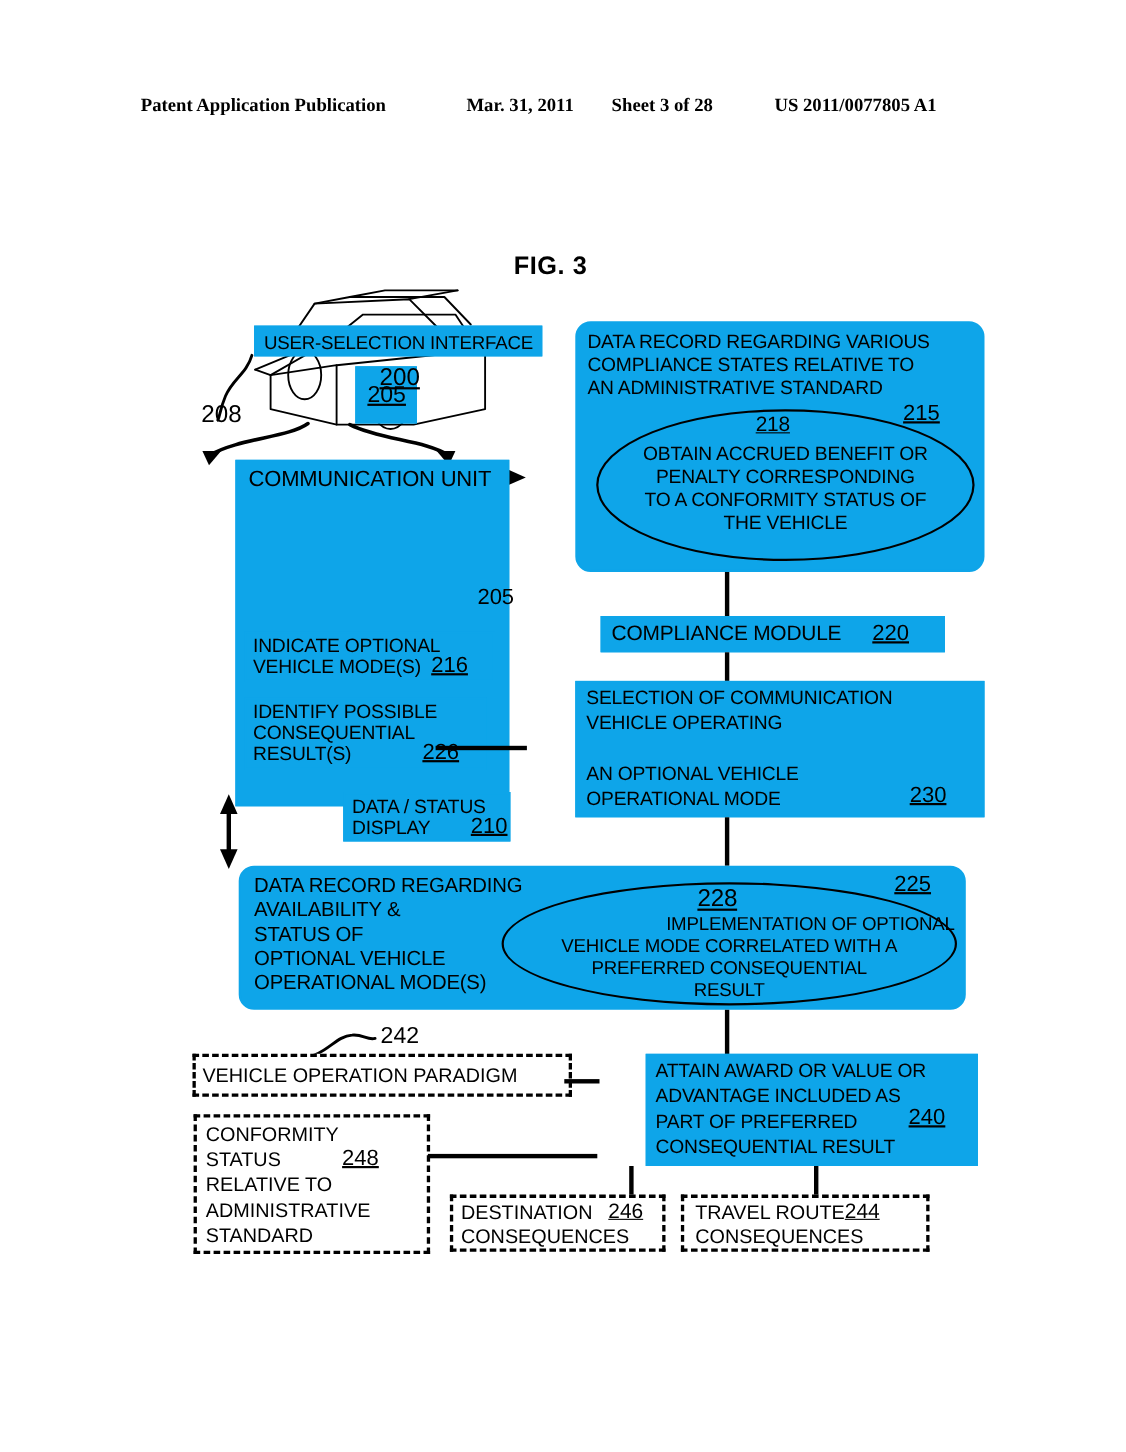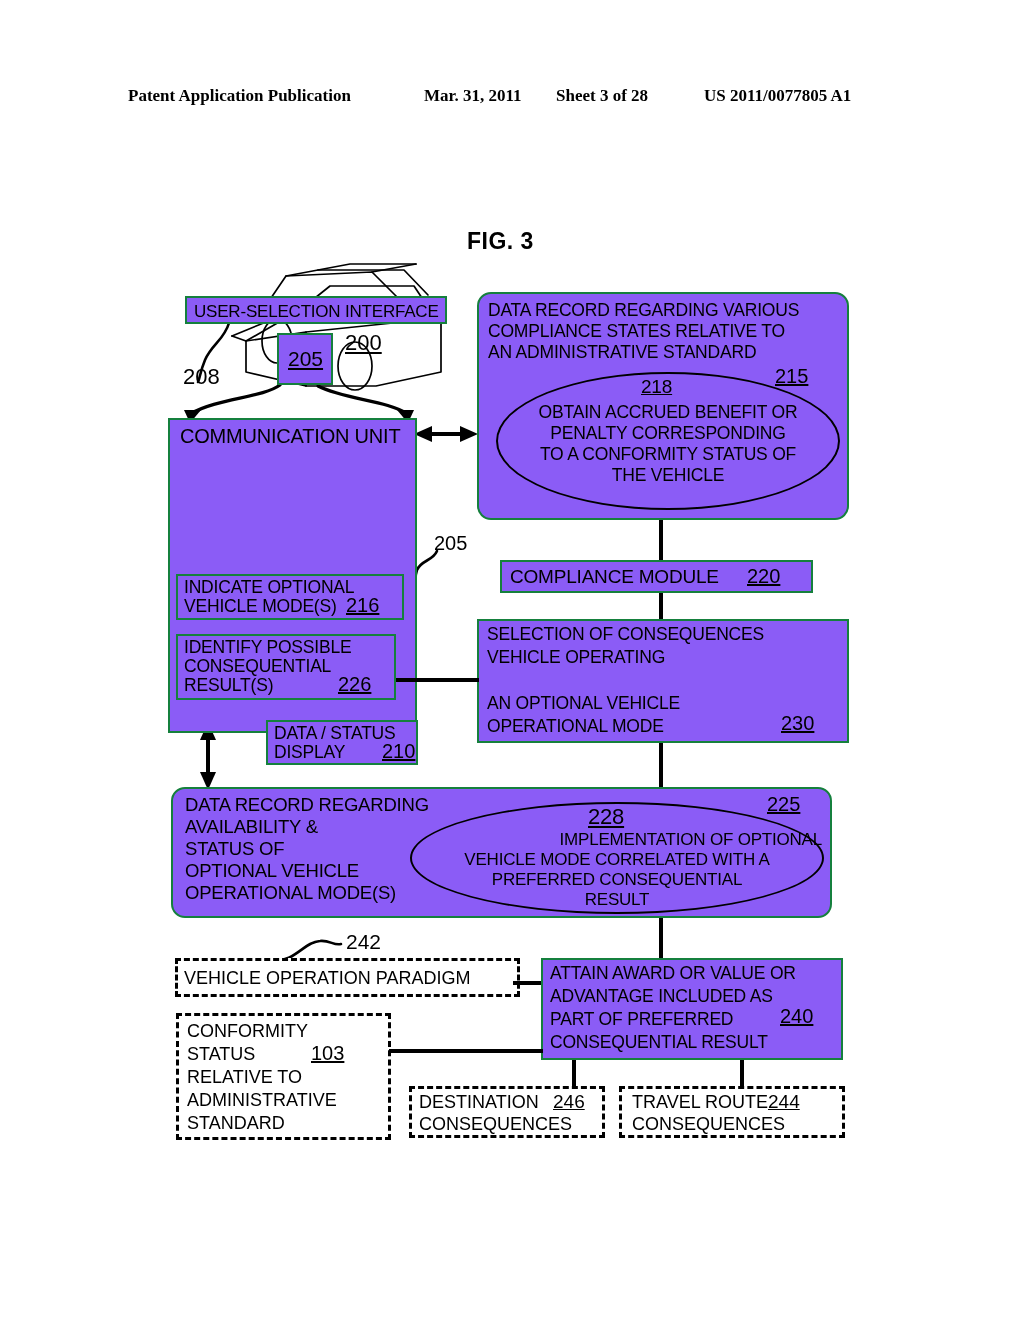--- a/index.html
+++ b/index.html
@@ -42,25 +42,26 @@
     font-family: "Liberation Sans", sans-serif;
     font-weight: bold;
     font-size: 23px;
     letter-spacing: 0.5px;
   }
 
   
   .box {
     position: absolute;
     box-sizing: border-box;
-    border: 2px solid #15803d;
-    background: #8b5cf6;
+    border: 2px solid #0ea5e9;
+    background: #0ea5e9;
     font-size: 17.5px;
     line-height: 21px;
     letter-spacing: -0.2px;
+    margin-left: 46px;
   }
   .box.round { border-radius: 14px; }
   .box .txt { position: absolute; }
   .ref {
     position: absolute;
     text-decoration: underline;
     font-size: 18px;
     letter-spacing: 0px;
   }
   .plainref {
@@ -222,21 +223,21 @@
   <div class="ln vln" style="left:659px; top:520px; height:42px;"></div>
 
   <div class="box" style="left:500px; top:560px; width:313px; height:33px;">
     <span class="txt" style="left:8px; top:4px; font-size:19px;">COMPLIANCE MODULE</span>
     <span class="ref" style="left:245px; top:4px; font-size:20px;">220</span>
   </div>
 
   <div class="ln vln" style="left:659px; top:593px; height:26px;"></div>
 
   <div class="box" style="left:477px; top:619px; width:372px; height:124px;">
-    <span class="txt" style="left:8px; top:3px;">SELECTION OF CONSEQUENCES</span>
+    <span class="txt" style="left:8px; top:3px;">SELECTION OF COMMUNICATION</span>
     <span class="txt" style="left:8px; top:26px;">VEHICLE OPERATING</span>
     <span class="txt" style="left:8px; top:72px;">AN OPTIONAL VEHICLE</span>
     <span class="txt" style="left:8px; top:95px;">OPERATIONAL MODE</span>
     <span class="ref" style="left:302px; top:92px; font-size:20px;">230</span>
   </div>
 
   <div class="ln hln" style="left:396px; top:678px; width:83px;"></div>
 
   <div class="ln vln" style="left:659px; top:743px; height:44px;"></div>
 
@@ -274,21 +275,21 @@
     <span class="txt" style="left:7px; top:72px;">CONSEQUENTIAL RESULT</span>
     <span class="ref" style="left:237px; top:46px; font-size:20px;">240</span>
   </div>
 
   <div class="dbox" style="left:176px; top:1013px; width:215px; height:127px;">
     <span style="position:absolute; left:8px; top:4px; font-size:18px;">CONFORMITY</span>
     <span style="position:absolute; left:8px; top:27px; font-size:18px;">STATUS</span>
     <span style="position:absolute; left:8px; top:50px; font-size:18px;">RELATIVE TO</span>
     <span style="position:absolute; left:8px; top:73px; font-size:18px;">ADMINISTRATIVE</span>
     <span style="position:absolute; left:8px; top:96px; font-size:18px;">STANDARD</span>
-    <span style="position:absolute; left:132px; top:26px; font-size:20px; text-decoration:underline;">103</span>
+    <span style="position:absolute; left:132px; top:26px; font-size:20px; text-decoration:underline;">248</span>
   </div>
 
   <div class="ln hln" style="left:389px; top:1049px; width:154px;"></div>
 
   <div class="ln vln" style="left:572px; top:1060px; height:28px;"></div>
   <div class="ln vln" style="left:740px; top:1060px; height:28px;"></div>
 
   <div class="dbox" style="left:409px; top:1086px; width:196px; height:52px;">
     <span style="position:absolute; left:7px; top:2px; font-size:18px;">DESTINATION</span>
     <span style="position:absolute; left:141px; top:2px; font-size:19px; text-decoration:underline;">246</span>

